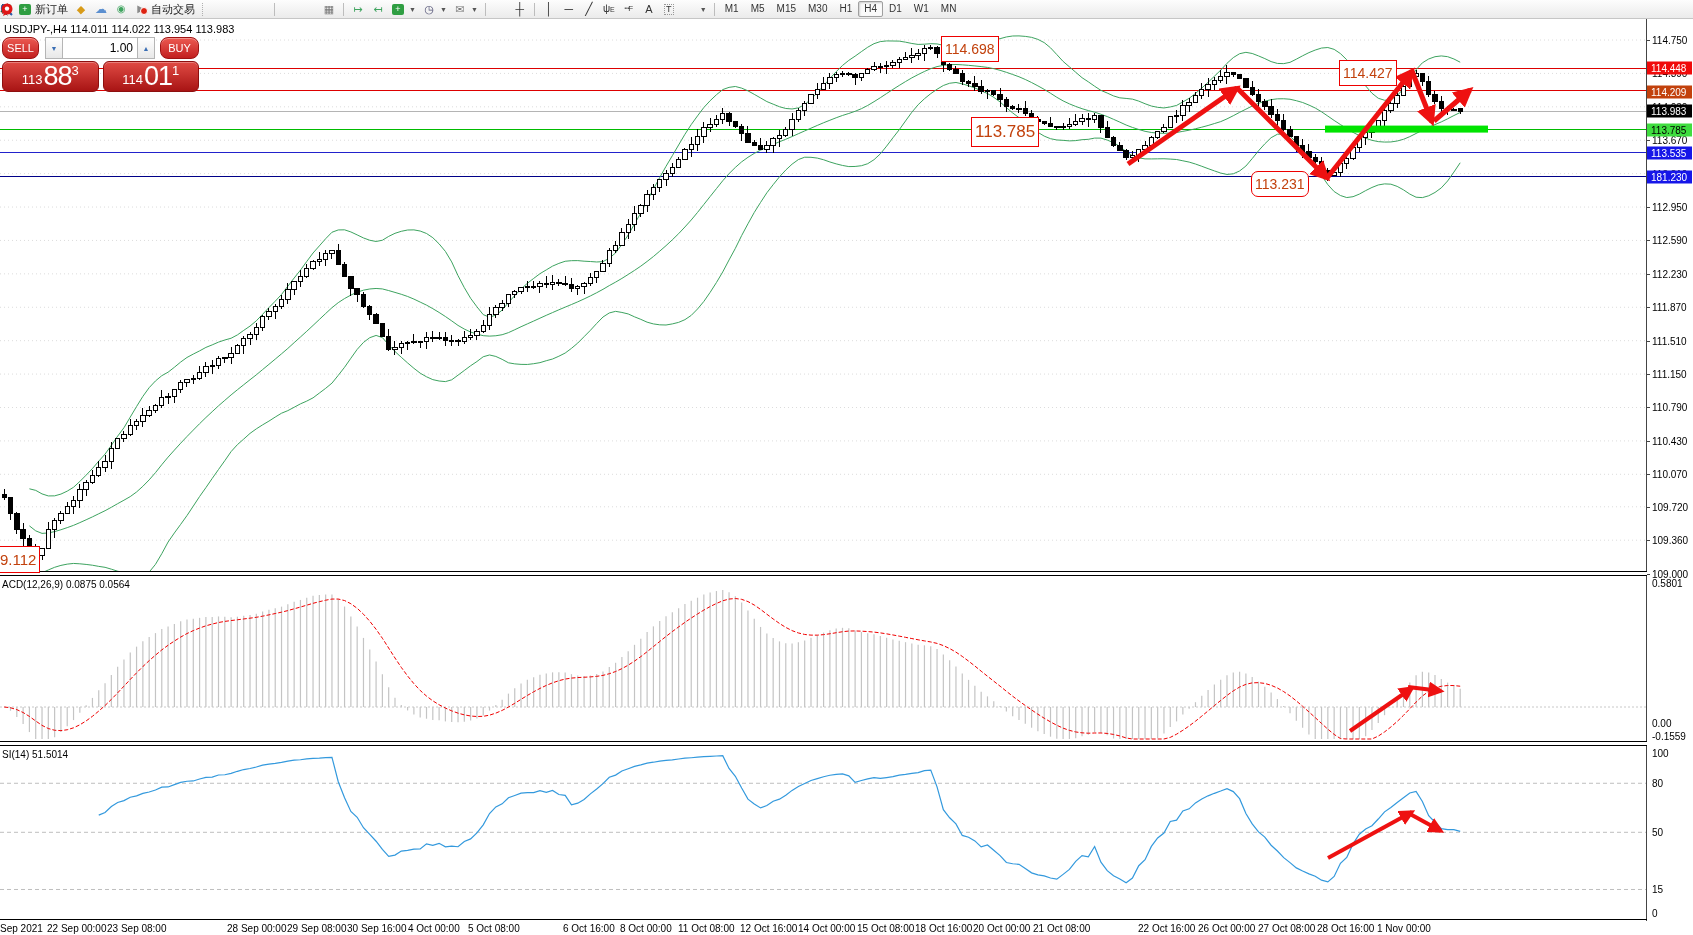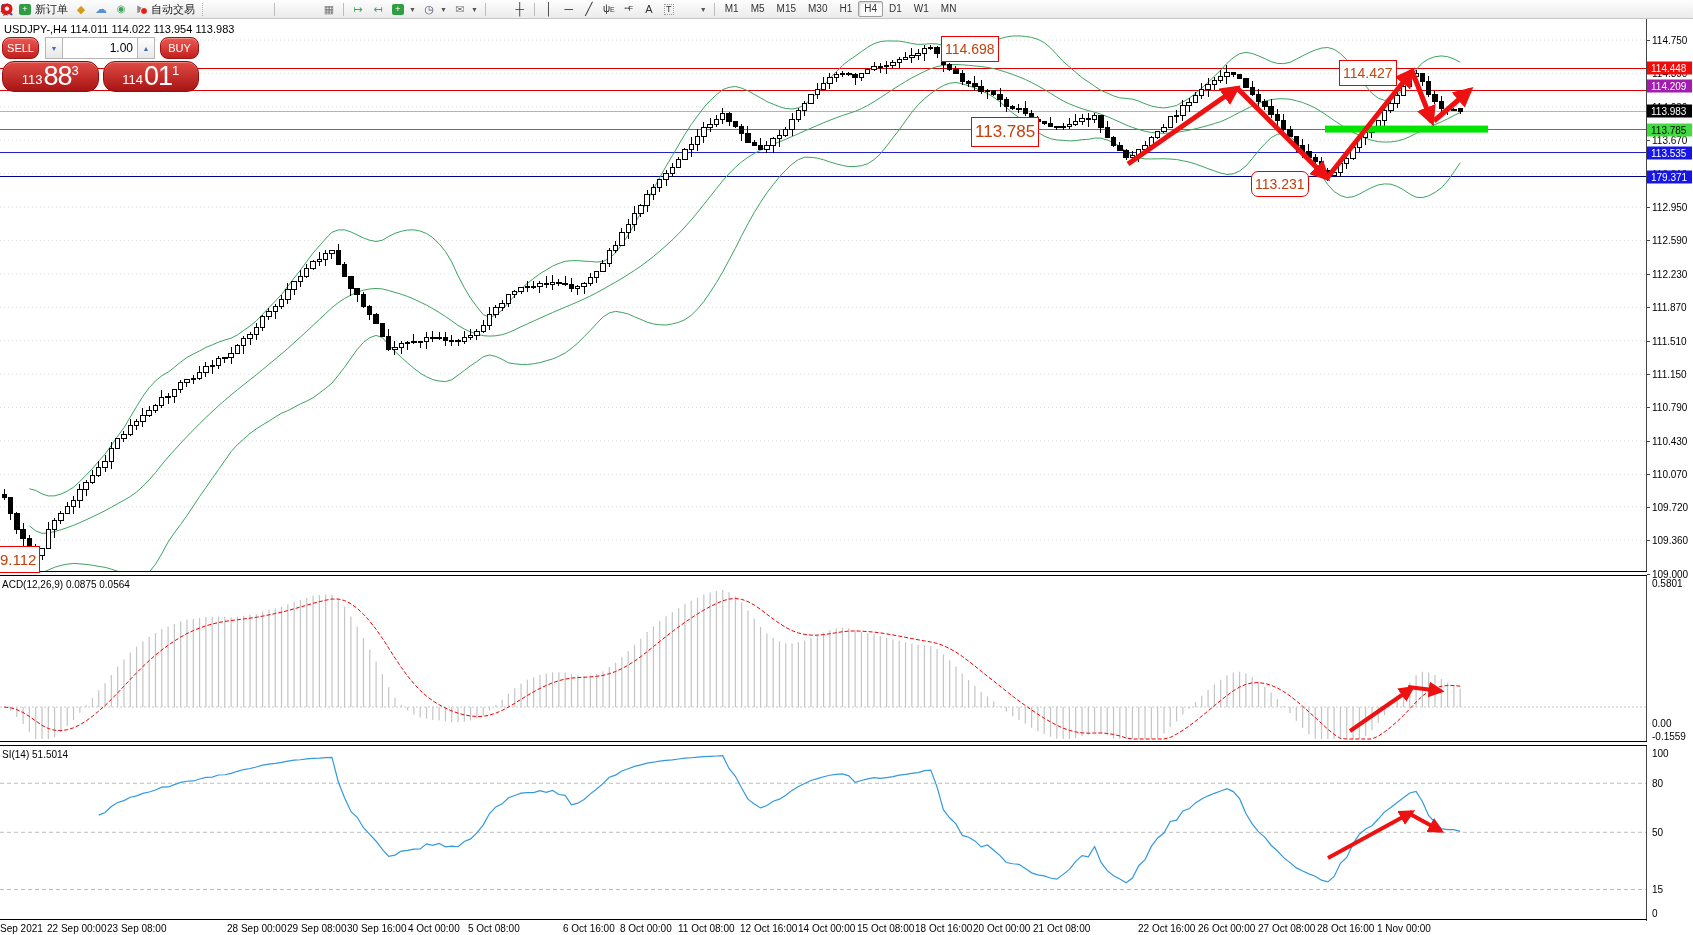--- a/index.html
+++ b/index.html
@@ -36,21 +36,21 @@
   .oc-row1{display:flex;align-items:stretch;height:22px}
   .oc-btn{color:#fff;font-size:11px;display:flex;align-items:center;justify-content:center;
     background:linear-gradient(#ec5a52,#c21f1f);border:1px solid #9e1313;border-radius:8px;box-shadow:inset 0 1px 0 rgba(255,255,255,.35)}
   #oc-sell{width:36px}#oc-buy{width:38px;margin-left:5px}
   .oc-spin{width:16px;background:linear-gradient(#fefefe,#e8e8e8);border:1px solid #b5b5b5;color:#3b6fb5;
     font-size:7px;display:flex;align-items:center;justify-content:center}
   #oc-vol{width:66px;border:1px solid #b5b5b5;border-left:none;border-right:none;font-size:12px;text-align:right;
     padding:0 4px;outline:none;color:#000}
   .oc-vol-grp{display:flex;margin-left:6px;height:22px;box-sizing:border-box}
   .oc-row2{display:flex;margin-top:2px;height:31px}
-  .oc-price{flex:1;color:#fff;background:linear-gradient(#e04b44,#a81414);border:1px solid #8d0f0f;border-radius:12px;
+  .oc-price{flex:1;color:#fff;background:linear-gradient(#e04b44,#a81414);border:1px solid #8d0f0f;border-radius:6px;
     display:flex;align-items:flex-end;justify-content:center;padding-bottom:1px;box-shadow:inset 0 1px 0 rgba(255,255,255,.3)}
   .oc-price+.oc-price{margin-left:4px}
   .pr-small{font-size:13px;line-height:20px;margin-right:1px}
   .pr-big{font-size:27px;line-height:27px;letter-spacing:-1px}
   .pr-sup{font-size:13px;line-height:13px;align-self:flex-start;margin-top:2px}
   
   #time-axis{position:absolute;left:0;top:921px;width:1693px;height:14px;background:#fff;z-index:6}
   .dlabel{position:absolute;top:2px;font-size:10px;color:#000;white-space:nowrap}
 </style>
 </head>
@@ -1060,25 +1060,25 @@
     <span class="axlab" style="top:421.89599999999933px">110.430</span>
     <span class="tick" style="top:455.3040000000006px"></span>
     <span class="axlab" style="top:455.3040000000006px">110.070</span>
     <span class="tick" style="top:487.7840000000001px"></span>
     <span class="axlab" style="top:487.7840000000001px">109.720</span>
     <span class="tick" style="top:521.192px"></span>
     <span class="axlab" style="top:521.192px">109.360</span>
     <span class="tick" style="top:554.6px"></span>
     <span class="axlab" style="top:554.6px">109.000</span>
     <span class="badge" style="top:49.02560000000062px;background:#f00a0a;color:#ffffff">114.448</span>
-    <span class="badge" style="top:67px;background:#a21caf;color:#ffffff">114.209</span>
+    <span class="badge" style="top:73px;background:#c2410c;color:#ffffff">114.209</span>
     <span class="badge" style="top:92.17759999999961px;background:#000000;color:#ffffff">113.983</span>
     <span class="badge" style="top:110.5520000000003px;background:#3fdd3f;color:#000000">113.785</span>
     <span class="badge" style="top:133.7520000000003px;background:#1616e8;color:#ffffff">113.535</span>
-    <span class="badge" style="top:157.97279999999992px;background:#1616e8;color:#ffffff">179.371</span>
+    <span class="badge" style="top:157.97279999999992px;background:#1616e8;color:#ffffff">181.230</span>
     <span class="axlab" style="top:564px">0.5801</span>
     <span class="axlab" style="top:704px">0.00</span>
     <span class="axlab" style="top:717px">-0.1559</span>
     <span class="axlab" style="top:734px">100</span>
     <span class="axlab" style="top:764.28px">80</span>
     <span class="axlab" style="top:813.3px">50</span>
     <span class="axlab" style="top:870.49px">15</span>
     <span class="axlab" style="top:894px">0</span>
   </div>
 <div id="labels-layer">

